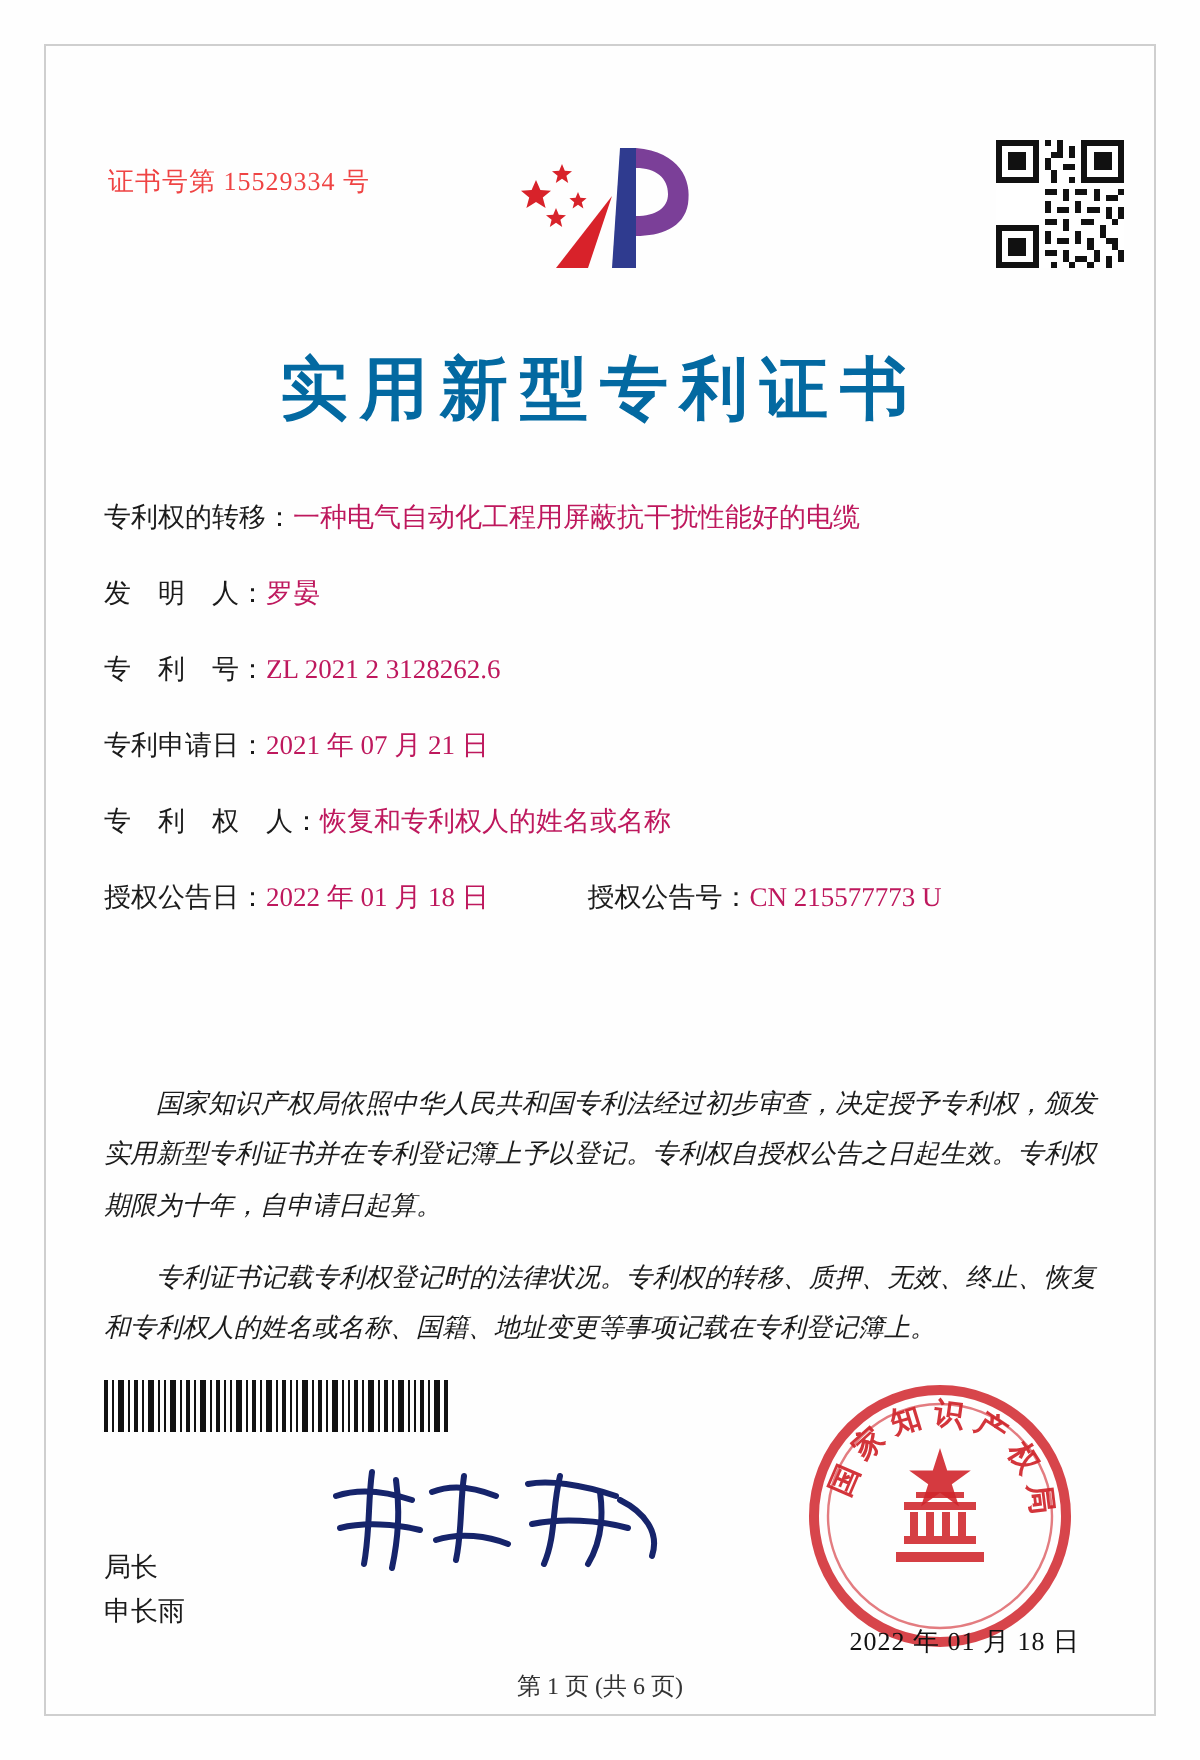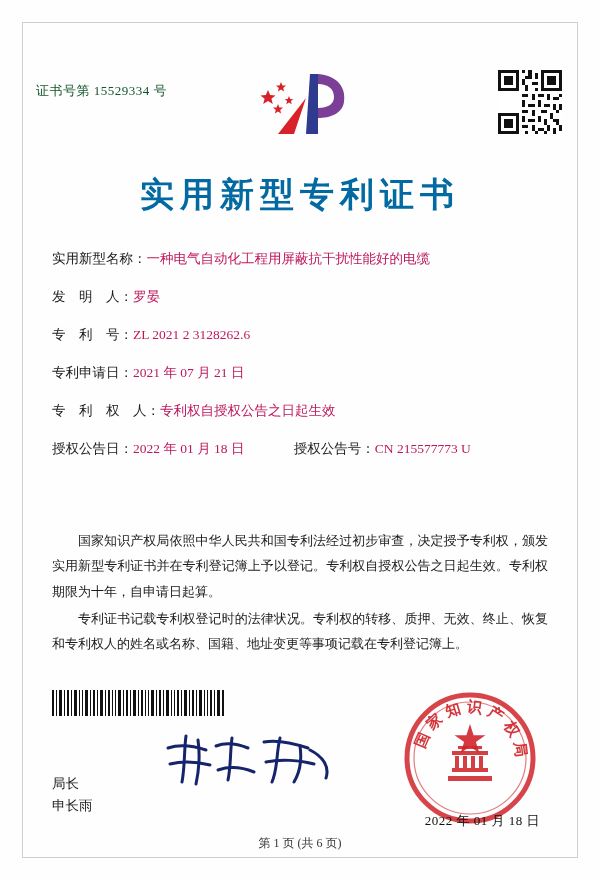--- a/index.html
+++ b/index.html
@@ -15,22 +15,22 @@
     position:absolute;inset:0;
     background:#fefefe;
   }
   .inner-border{
     position:absolute;
     left:22px;top:22px;right:22px;bottom:22px;
     border:1px solid #cfcfcf;
   }
   
   .cert-no{
-    position:absolute;left:36px;top:82px;
-    font-size:13px;letter-spacing:.5px;color:#14532d;
+    position:absolute;left:54px;top:82px;
+    font-size:13px;letter-spacing:.5px;color:#ef4444;
   }
   .logo{
     position:absolute;left:248px;top:68px;width:110px;height:72px;
   }
   .qr{
     position:absolute;right:38px;top:70px;width:64px;height:64px;
   }
   .qr svg{display:block;}
   
   .title{
@@ -67,21 +67,21 @@
     text-align:center;
   }
   
   .paras{
     position:absolute;left:52px;right:52px;top:528px;
     font-size:13px;
     line-height:1.95;
     color:#1b1b1b;
     text-align:justify;
   }
-  .paras p{margin:0 0 2px 0;text-indent:26px;}
+  .paras p{margin:11px 0 2px 0;text-indent:26px;font-style:italic;}
   
   .barcode{
     position:absolute;left:52px;top:690px;width:172px;height:26px;
   }
   
   .sig-label{
     position:absolute;left:52px;top:740px;
     font-size:13.5px;line-height:1.65;color:#1b1b1b;margin-top:33px;
   }
   .handwriting{
@@ -185,33 +185,33 @@
         <rect x="15" y="20" width="1" height="1"></rect>
           <rect x="19" y="17" width="1" height="1"></rect>
       </g>
     </svg>
   </div>
 
   <div class="title">实用新型专利证书</div>
 
   <div class="fields">
     <div class="row">
-      <span class="lab">实用新型名称：</span><span class="val">一种电气自动化工程用屏蔽抗干扰性能好的电缆</span>
+      <span class="lab">专利权的转移：</span><span class="val">一种电气自动化工程用屏蔽抗干扰性能好的电缆</span>
     </div>
     <div class="row">
       <span class="lab">发　明　人：</span><span class="val">罗晏</span>
     </div>
     <div class="row">
       <span class="lab">专　利　号：</span><span class="val">ZL 2021 2 3128262.6</span>
     </div>
     <div class="row">
       <span class="lab">专利申请日：</span><span class="val">2021 年 07 月 21 日</span>
     </div>
     <div class="row">
-      <span class="lab">专　利　权　人：</span><span class="val">专利权自授权公告之日起生效</span>
+      <span class="lab">专　利　权　人：</span><span class="val">恢复和专利权人的姓名或名称</span>
     </div>
     <div class="row two">
       <span class="lab">授权公告日：</span><span class="val">2022 年 01 月 18 日</span>
       <span class="seg2">
         <span class="lab">授权公告号：</span><span class="val">CN 215577773 U</span>
       </span>
     </div>
   </div>
 
   <div class="paras">

